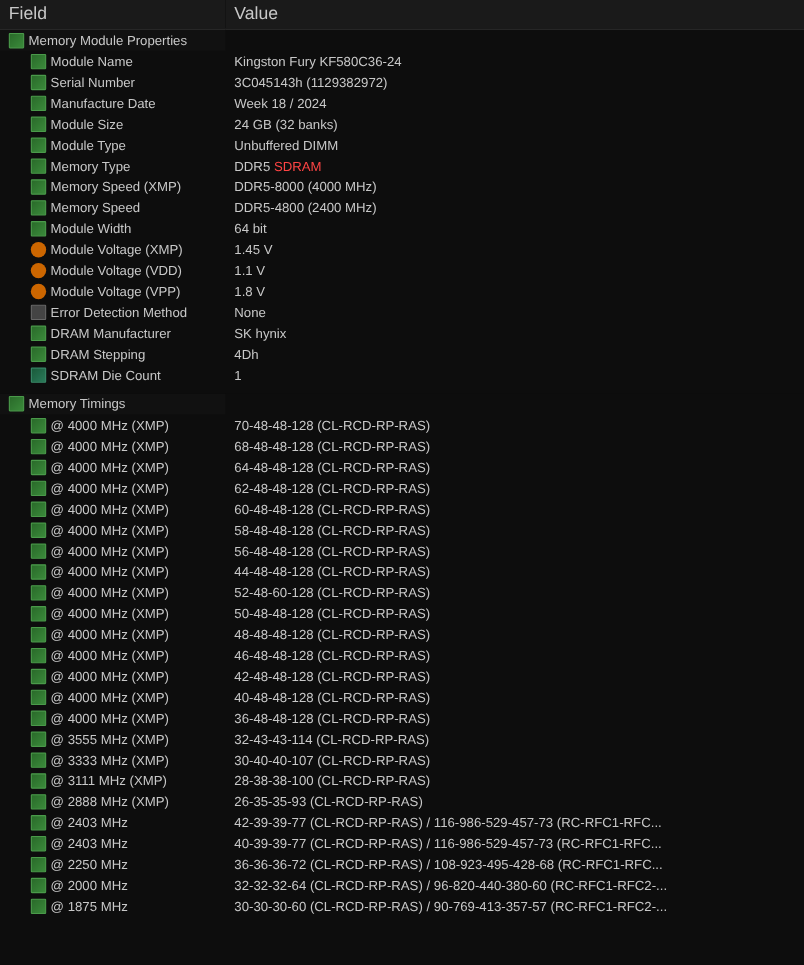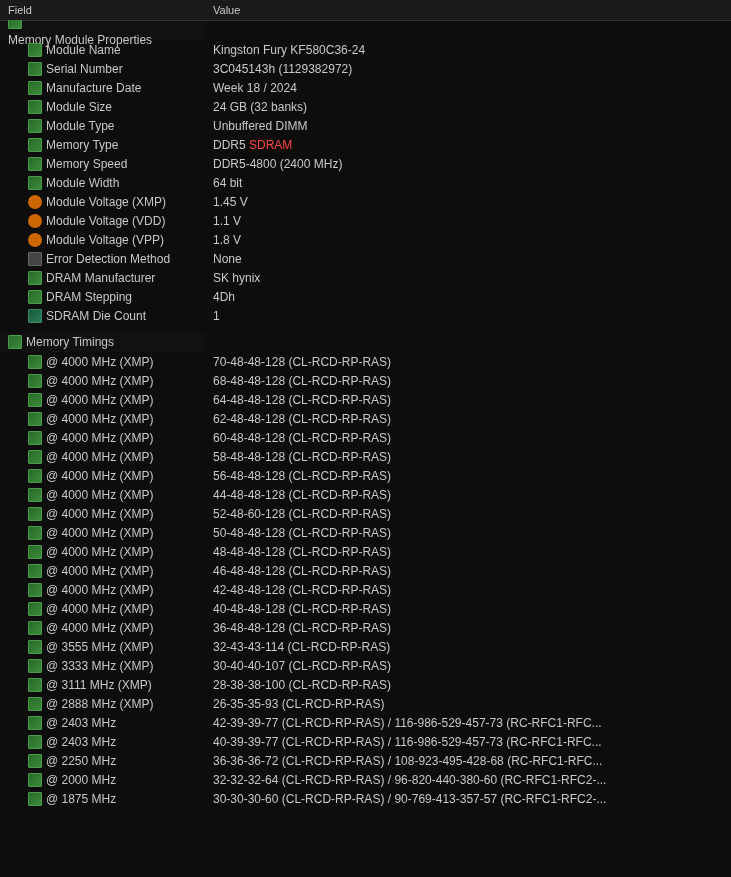--- a/index.html
+++ b/index.html
@@ -19,21 +19,21 @@
       width: 100%;
       border-collapse: collapse;
     }
     thead tr th {
       background: #1a1a1a;
       color: #c8c8c8;
       text-align: left;
       padding: 4px 8px;
       border-bottom: 1px solid #333;
       font-weight: normal;
-      font-size: 11px;
+      font-size: 16px;
       position: sticky;
       top: 0;
     }
     thead tr th:first-child {
       width: 205px;
     }
     tbody tr td {
       padding: 2px 8px;
       vertical-align: middle;
       height: 19px;
@@ -70,21 +70,21 @@
   <table>
     <thead>
       <tr>
         <th>Field</th>
         <th>Value</th>
       </tr>
     </thead>
     <tbody id="table-body">
     <tr class="section-header">
   <td colspan="2" style="background: rgb(17, 17, 17); padding: 3px 8px;">
-            <span style="display:inline-flex;align-items:flex-start;gap:4px;flex-direction:column;">
+            <span style="display:inline-flex;align-items:flex-end;gap:4px;">
               <span style="display:inline-block;width:14px;height:14px;background:linear-gradient(135deg,#2a6a2a,#3a8a3a);border:1px solid #4a9a4a;border-radius:1px;"></span>
               <span>Memory Module Properties</span>
             </span>
           </td>
 </tr>
         <tr>
     <td>
       <div class="field-cell">
         <span style="display:inline-block;width:14px;height:14px;flex-shrink:0;background:linear-gradient(135deg,#2a6a2a,#3a8a3a);border:1px solid #4a9a4a;border-radius:1px;"></span>
         <span>Module Name</span>
@@ -129,20 +129,29 @@
     <td class="value-cell">Unbuffered DIMM</td>
   </tr>
         <tr>
     <td>
       <div class="field-cell">
         <span style="display:inline-block;width:14px;height:14px;flex-shrink:0;background:linear-gradient(135deg,#2a6a2a,#3a8a3a);border:1px solid #4a9a4a;border-radius:1px;"></span>
         <span>Memory Type</span>
       </div>
     </td>
     <td class="value-cell">DDR5 <span style="color:#ff4444;">SDRAM</span></td>
+  </tr>
+        <tr>
+    <td>
+      <div class="field-cell">
+        <span style="display:inline-block;width:14px;height:14px;flex-shrink:0;background:linear-gradient(135deg,#2a6a2a,#3a8a3a);border:1px solid #4a9a4a;border-radius:1px;"></span>
+        <span>Memory Speed (XMP)</span>
+      </div>
+    </td>
+    <td class="value-cell">DDR5-8000 (4000 MHz)</td>
   </tr>
         <tr>
     <td>
       <div class="field-cell">
         <span style="display:inline-block;width:14px;height:14px;flex-shrink:0;background:linear-gradient(135deg,#2a6a2a,#3a8a3a);border:1px solid #4a9a4a;border-radius:1px;"></span>
         <span>Memory Speed</span>
       </div>
     </td>
     <td class="value-cell">DDR5-4800 (2400 MHz)</td>
   </tr>

